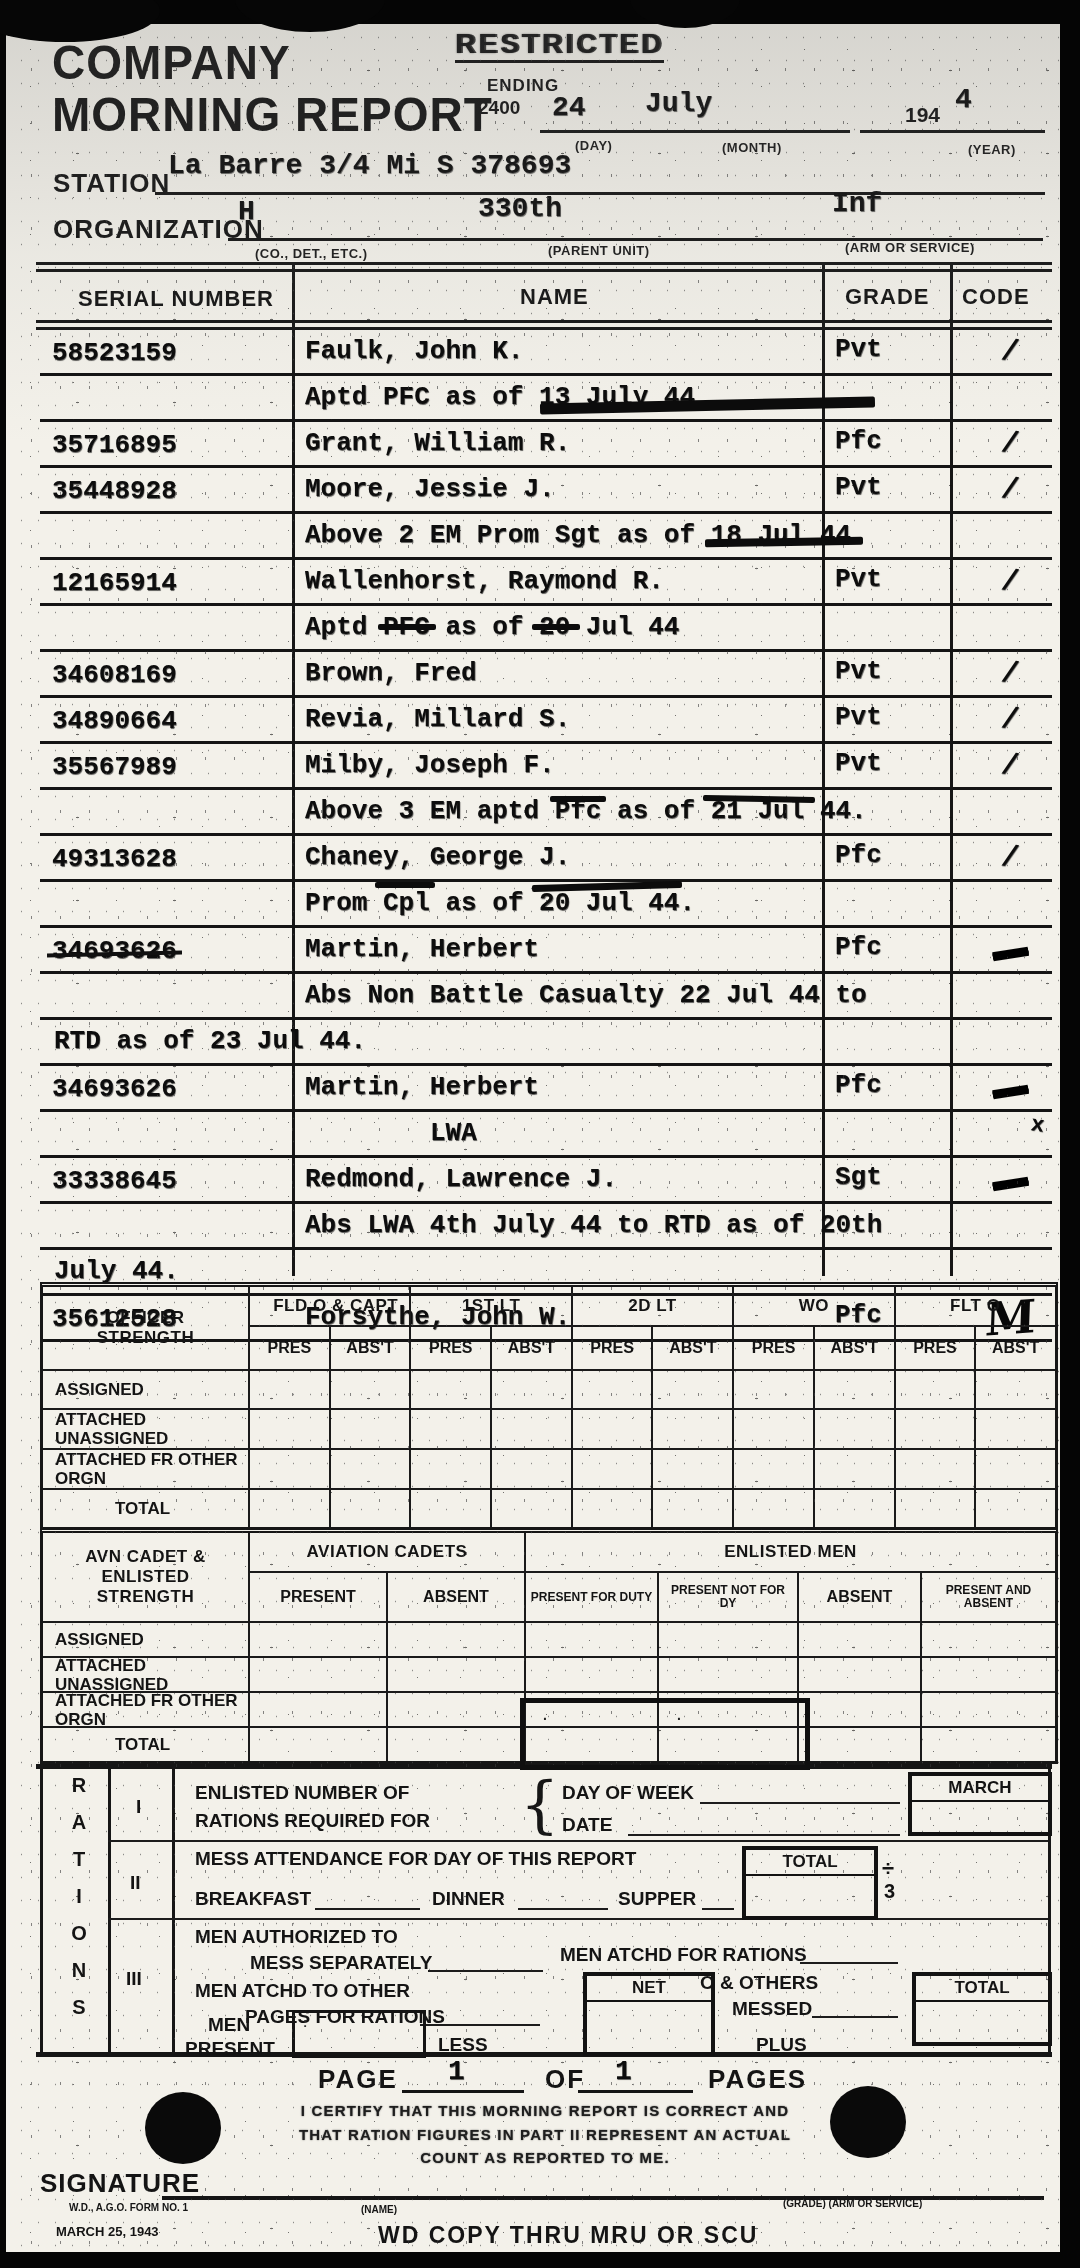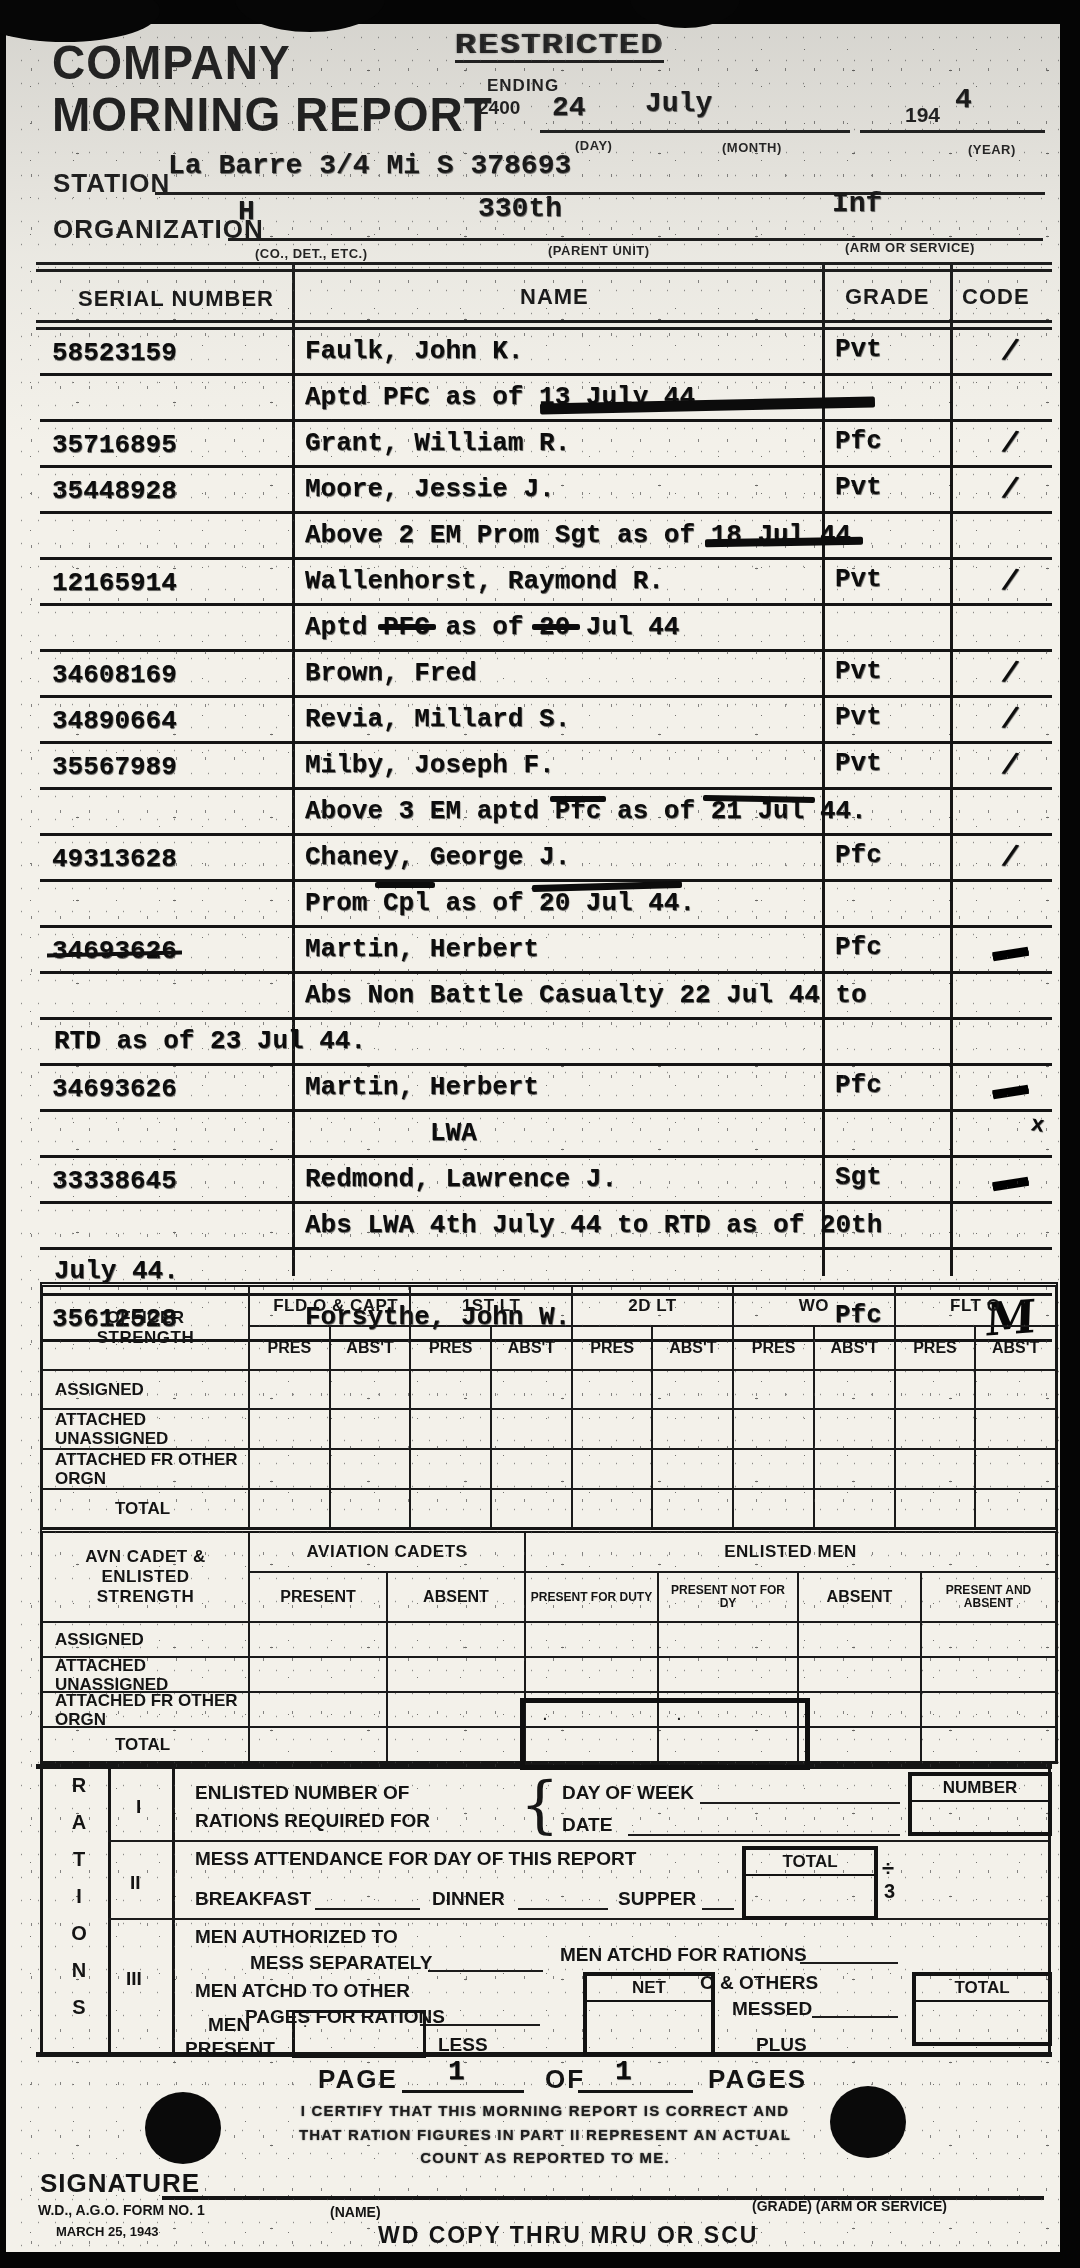--- a/index.html
+++ b/index.html
@@ -12,21 +12,21 @@
       radial-gradient(#3a3a3a 0.6px, transparent 0.9px),
       radial-gradient(#111 1px, transparent 1.2px),
       radial-gradient(#4a4a4a 0.5px, transparent 0.8px);
     background-size:43px 37px,29px 53px,97px 83px,17px 23px;
     background-position:3px 7px,11px 19px,23px 5px,7px 2px;}
   .wash{position:absolute;left:6px;top:24px;width:1054px;height:420px;z-index:2;pointer-events:none;
     background:linear-gradient(180deg,rgba(100,100,100,.20),rgba(130,130,130,.08) 55%,transparent);}
   .abs{position:absolute;}
   
   .p{font-family:"Liberation Sans",sans-serif;font-weight:700;color:#141414;}
-  .p14{font-size:14px;} .p19{font-size:19px;} .p22{font-size:22px;} .p26{font-size:26px;letter-spacing:1px;}
+  .p14{font-size:10px;margin-left:31px;} .p19{font-size:19px;} .p22{font-size:22px;} .p26{font-size:26px;letter-spacing:1px;}
   .title{font-size:46px;letter-spacing:1px;transform:scaleY(1.05);transform-origin:left top;}
   .sub{font-size:13px;font-weight:700;letter-spacing:.5px;color:#1a1a1a;}
   
   .t{font-family:"Liberation Mono","DejaVu Sans Mono",monospace;font-weight:700;color:#0d0d0d;
      text-shadow:.6px .6px .7px rgba(20,20,20,.65);white-space:nowrap;}
   .t26{font-size:26px;} .t28{font-size:28px;}
   .restricted{font-size:28px;letter-spacing:3px;border-bottom:3px solid #111;
      text-shadow:2px 0 0 rgba(10,10,10,.8), 0 0 2px rgba(0,0,0,.5);}
   .rule{position:absolute;background:#151515;height:3px;}
   .rule2{height:2px;background:#1c1c1c;}
@@ -380,21 +380,21 @@
   <div class="abs p p19" style="left:126px;top:1968px;">III</div>
 
   <div class="abs p p19" style="left:195px;top:1782px;">ENLISTED NUMBER OF</div>
   <div class="abs p p19" style="left:195px;top:1810px;">RATIONS REQUIRED FOR</div>
   <div class="abs brace" style="left:520px;top:1768px;">{</div>
   <div class="abs p p19" style="left:562px;top:1782px;">DAY OF WEEK</div>
   <div class="rule rule2" style="left:700px;top:1802px;width:200px;"></div>
   <div class="abs p p19" style="left:562px;top:1814px;">DATE</div>
   <div class="rule rule2" style="left:628px;top:1834px;width:272px;"></div>
   <div class="fbox" style="left:908px;top:1772px;width:136px;height:56px;">
-    <div class="bl">NUMBER</div>
+    <div class="bl">MARCH</div>
   </div>
 
   <div class="abs p p19" style="left:195px;top:1848px;">MESS ATTENDANCE FOR DAY OF THIS REPORT</div>
   <div class="abs p p19" style="left:195px;top:1888px;">BREAKFAST</div>
   <div class="rule rule2" style="left:315px;top:1908px;width:105px;"></div>
   <div class="abs p p19" style="left:432px;top:1888px;">DINNER</div>
   <div class="rule rule2" style="left:518px;top:1908px;width:90px;"></div>
   <div class="abs p p19" style="left:618px;top:1888px;">SUPPER</div>
   <div class="rule rule2" style="left:702px;top:1908px;width:32px;"></div>
   <div class="fbox" style="left:742px;top:1846px;width:128px;height:66px;">

